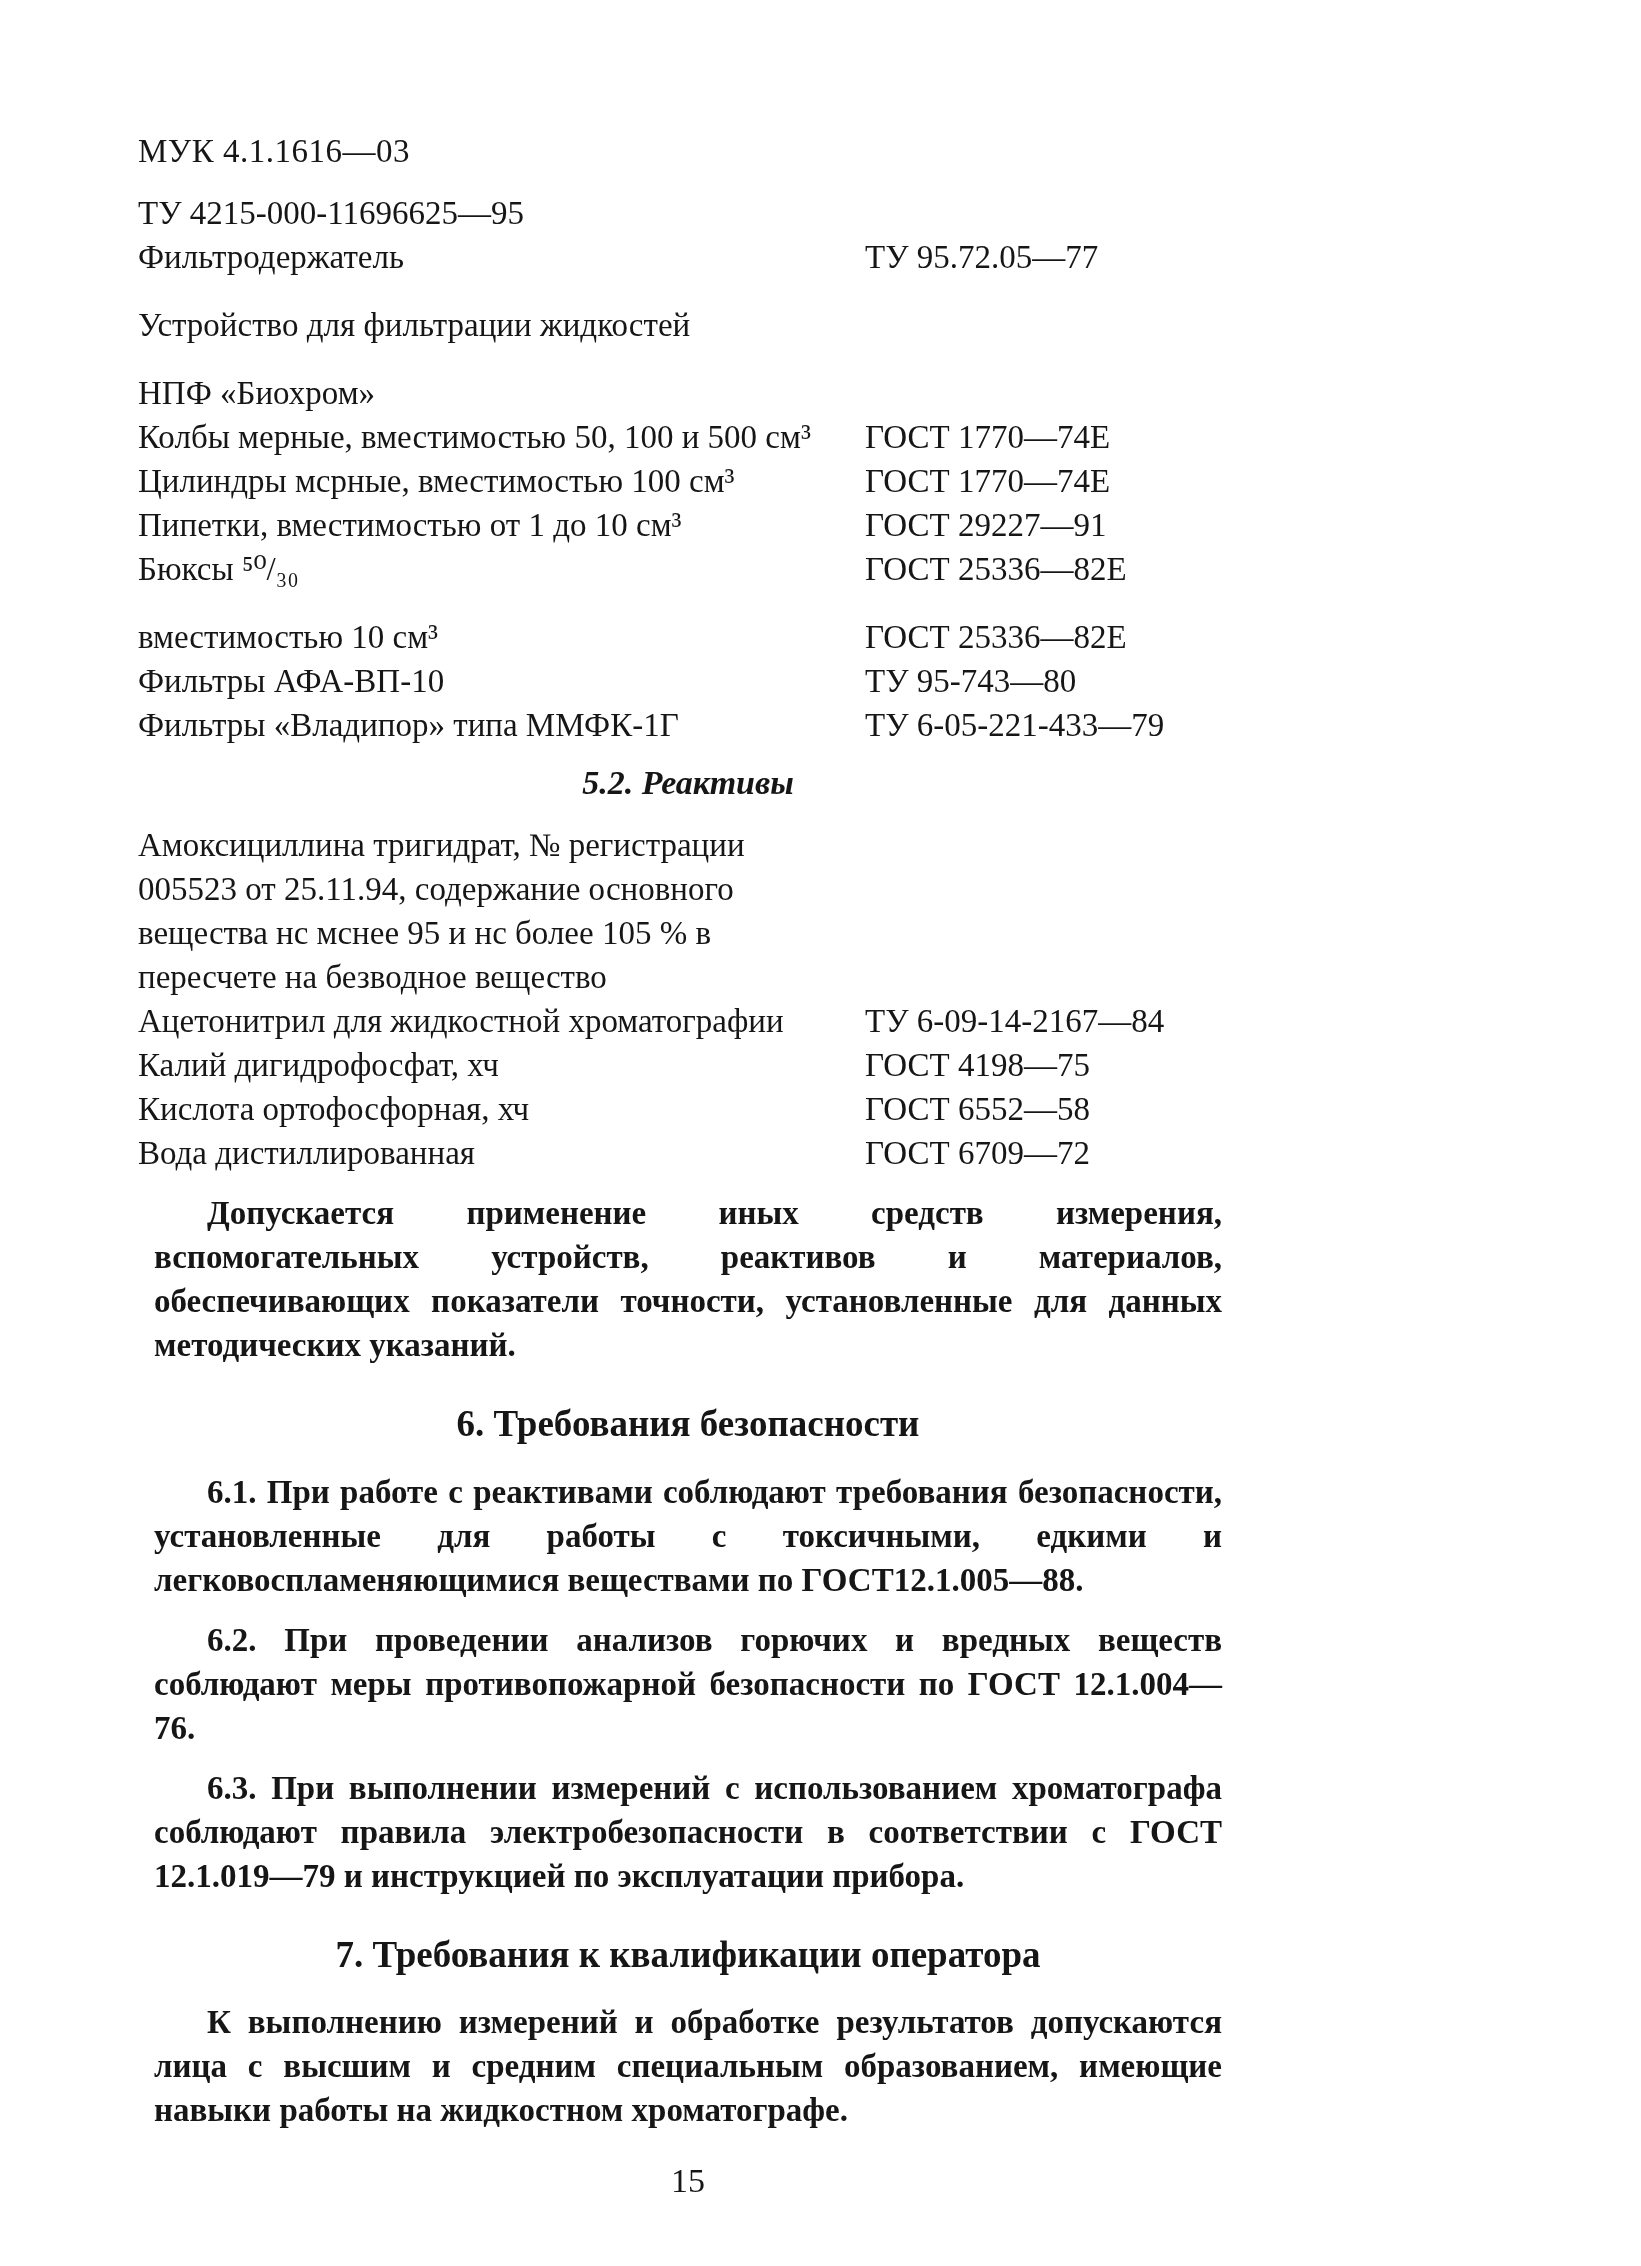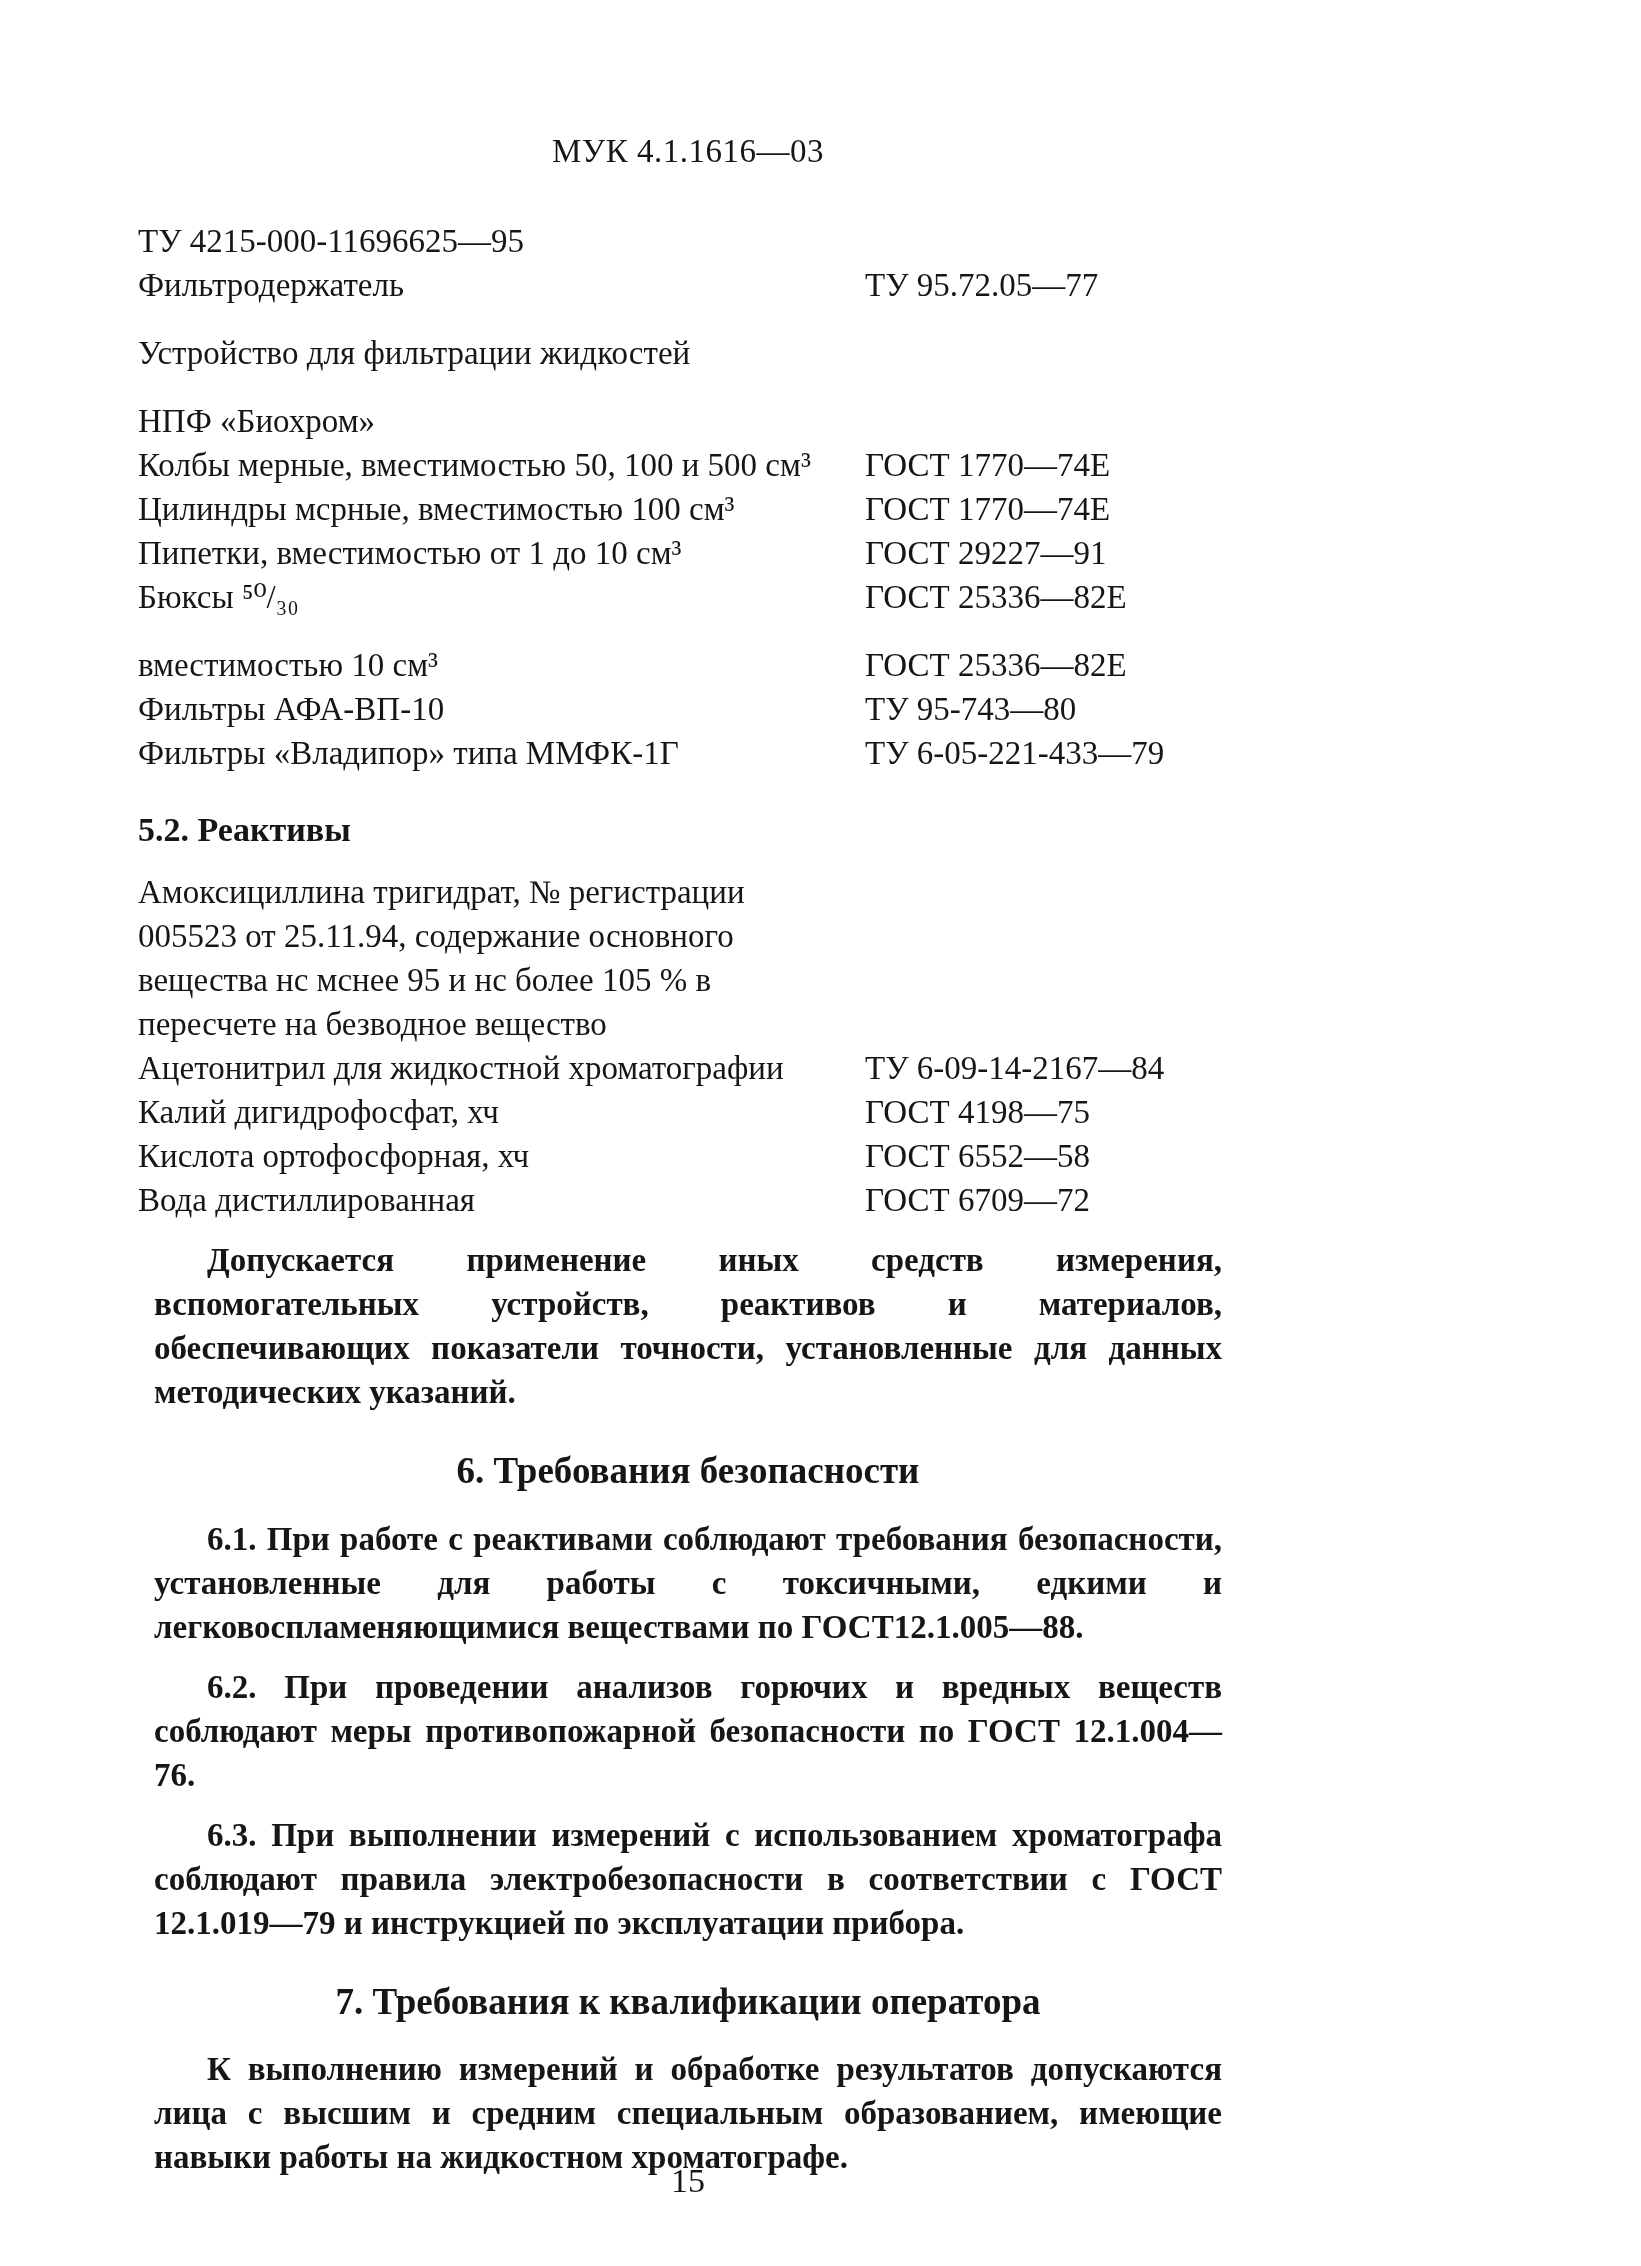--- a/index.html
+++ b/index.html
@@ -13,39 +13,41 @@
   }
   .content {
     position: absolute;
     left: 138px;
     top: 129px;
     width: 1100px;
     font-size: 33px;
     line-height: 44px;
   }
   .doc-code {
-    text-align: center;
+    text-align: left;
     letter-spacing: 0.5px;
-    margin-bottom: 46px;
+    margin-bottom: 18px;
   }
   .list { margin: 0; }
   .row {
     display: grid;
     grid-template-columns: 727px 1fr;
     align-items: baseline;
   }
   .row-end { align-items: end; }
   .row .std { white-space: nowrap; }
   .nowrap { white-space: nowrap; }
   .line { display: block; margin-top: 24px; }
   .wrap-name { max-width: 664px; }
   .h-reagents {
     font-size: 34px;
     font-weight: bold;
-    margin: 33px 0 18px 0;
+    font-style: italic;
+    text-align: center;
+    margin: 14px 0 18px 0;
   }
   .h-section {
     font-size: 37px;
     font-weight: bold;
     text-align: center;
     margin: 35px 0 23.6px 0;
   }
   p.para {
     margin: 16px;
     text-indent: 53px;

